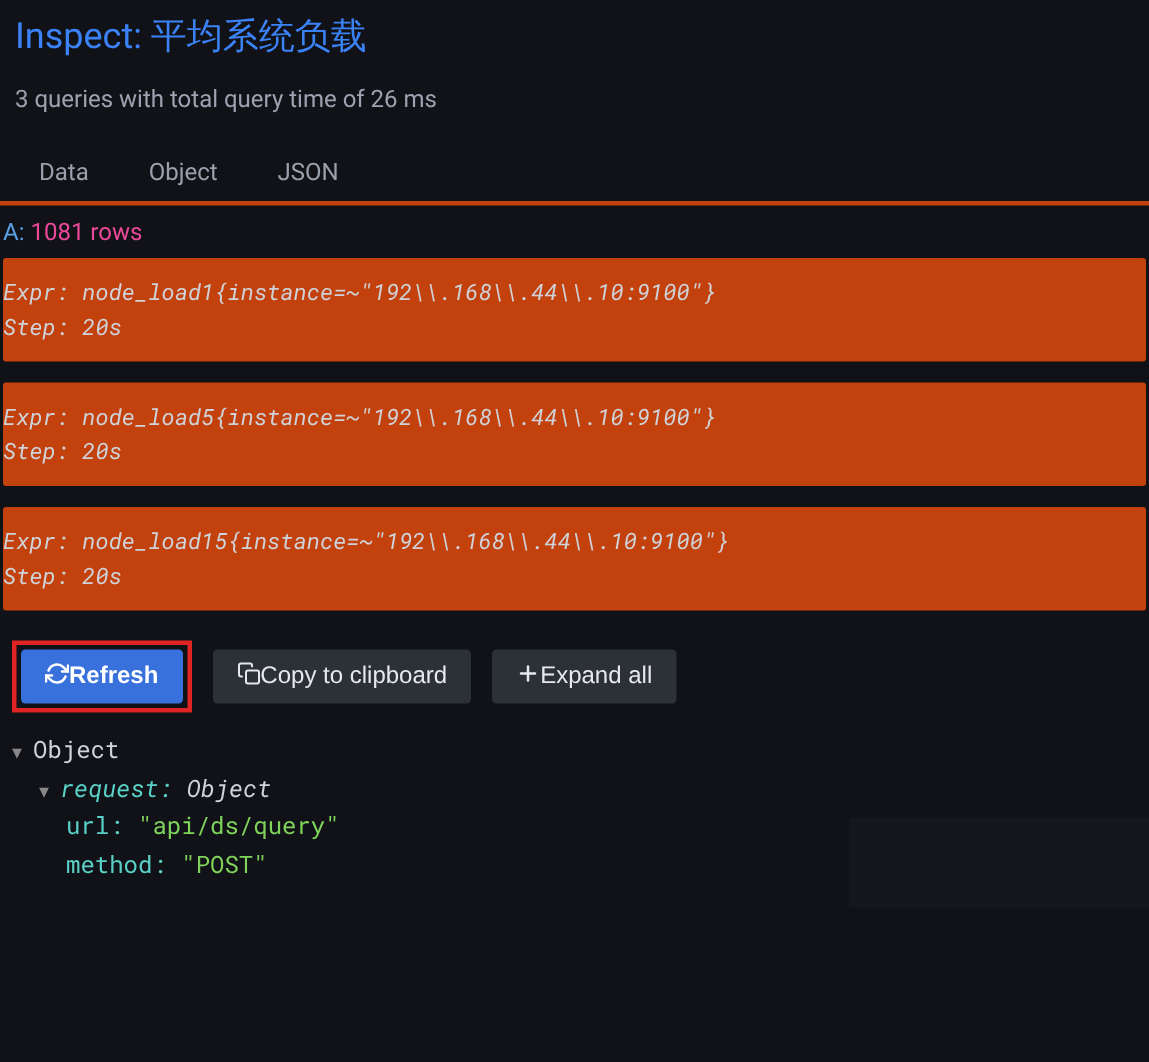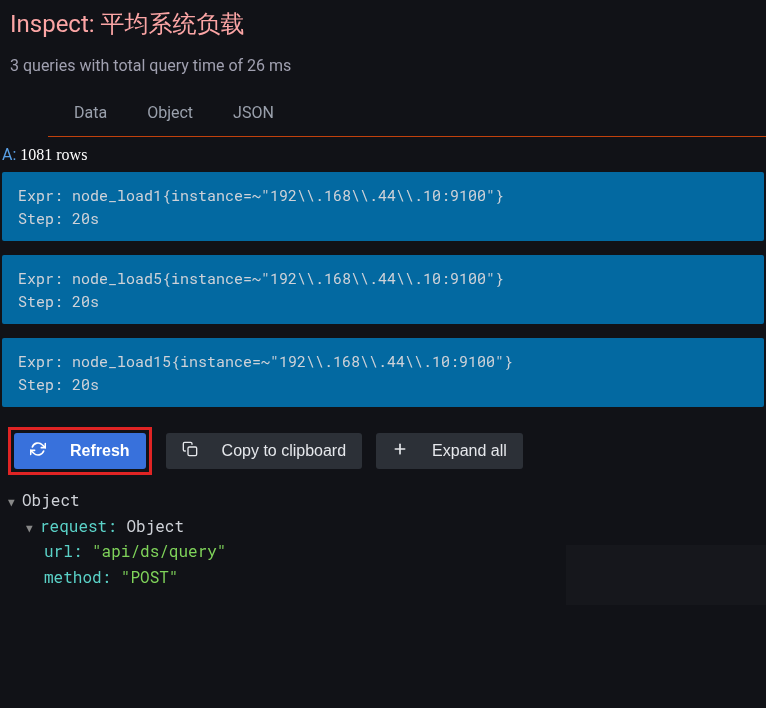--- a/index.html
+++ b/index.html
@@ -13,37 +13,36 @@
     width: 766px;
     height: 708px;
     overflow: hidden;
   }
   .page {
     padding: 0;
   }
   .title {
     font-size: 24px;
     font-weight: 400;
-    color: #fca5a5;
+    color: #3b82f6;
     padding: 8px 10px 4px 10px;
   }
   .subtitle {
     font-size: 16px;
     color: #a0a0b0;
     padding: 0 10px 18px 10px;
     margin-top: 12px;
   }
   .tabs {
     display: flex;
     gap: 28px;
     padding: 0 10px 0 20px;
-    border-bottom: 1px solid #c2410c;
+    border-bottom: 3px solid #c2410c;
     height: 44px;
-    align-items: flex-start;
-    margin-left: 48px;
+    align-items: flex-end;
   }
   .tab {
     color: #9aa0ac;
     font-size: 16px;
     cursor: pointer;
     padding: 10px 6px;
   }
   .tab.active {
     color: #ffffff;
     font-weight: 600;
@@ -61,42 +60,43 @@
   .highlight-box {
     border: 3px solid #e02424;
     padding: 4px 10px 6px 10px;
     display: inline-block;
   }
   .section-label {
     padding: 8px 2px 8px 2px;
     font-size: 16px;
   }
   .section-label .letter { color: #5aa0e6; }
-  .section-label .rows { color: #ffffff; font-family: Liberation Serif, serif; }
+  .section-label .rows { color: #ec4899; }
   .code-block {
-    background: #0369a1;
+    background: #c2410c;
     border-radius: 2px;
-    padding: 12px 16px;
+    padding: 12px 0;
     margin: 0 2px 14px 2px;
     font-family: "Roboto Mono", Menlo, Consolas, monospace;
     font-size: 15px;
     line-height: 1.5;
     color: #cfd2d8;
     white-space: pre;
+    font-style: italic;
   }
   .btn-row {
     display: flex;
     gap: 14px;
     padding: 6px 8px 8px 8px;
     align-items: center;
   }
   .btn {
     display: inline-flex;
     align-items: center;
-    gap: 24px;
+    gap: 0;
     height: 36px;
     padding: 0 16px;
     border-radius: 3px;
     font-size: 16px;
     cursor: pointer;
     border: none;
     background: #2c3037;
     color: #e6e8ec;
     font-weight: 500;
   }
@@ -114,21 +114,21 @@
   .json-view {
     font-family: "Roboto Mono", Menlo, Consolas, monospace;
     font-size: 16px;
     padding: 4px 0 0 8px;
     line-height: 1.6;
     color: #cfd2d8;
   }
   .json-view .caret { color: #888; margin-right: 4px; font-size: 11px; display:inline-block; width:10px;}
   .json-view .key-cyan { color: #5ad1c7; }
   .json-view .val-green { color: #7fd35a; }
-  .json-view .lvl1 { padding-left: 18px; }
+  .json-view .lvl1 { padding-left: 18px; font-style: italic; }
   .json-view .lvl2 { padding-left: 36px; }
   .side-shadow {
     position: absolute;
     right: 0;
     top: 545px;
     width: 200px;
     height: 60px;
     background: #1a1b20;
     opacity: 0.6;
   }

